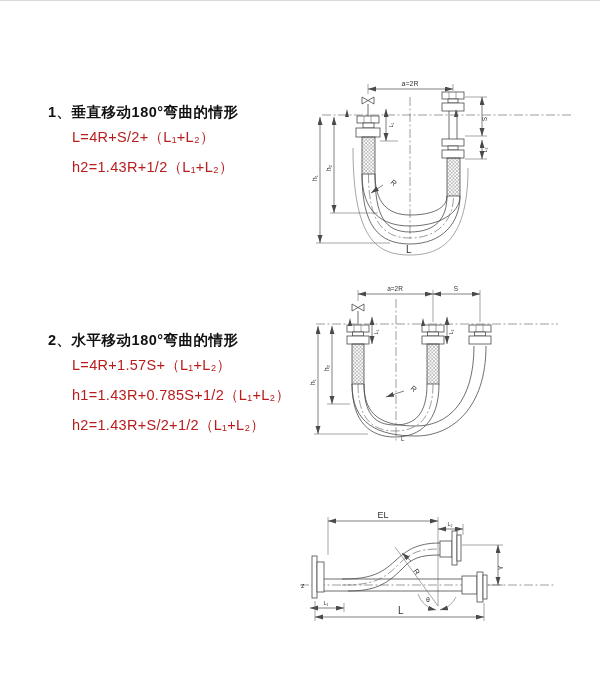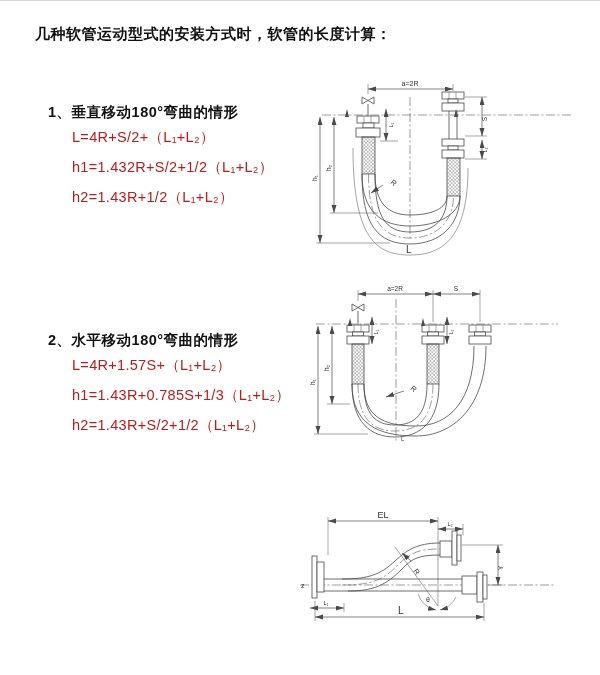--- a/index.html
+++ b/index.html
@@ -28,33 +28,31 @@
   .thin{stroke:#6a6a6a;stroke-width:0.6;fill:none;}
   .cl{stroke:#5a5a5a;stroke-width:0.6;fill:none;stroke-dasharray:9 2.5 2 2.5;}
   .dimln{stroke:#4a4a4a;stroke-width:0.7;fill:none;}
   .fit{stroke:#4a4a4a;stroke-width:0.8;fill:#ffffff;}
 </style>
 </head>
 <body>
 
 <div id="page">
 
-  <div class="doc-title">几种软管运动型式的安装方式时，软管的长度计算：</div>
 
   <div class="section" id="sec1">
     <div class="heading">1、垂直移动180°弯曲的情形</div>
     <div class="formula">L=4R+S/2+（L₁+L₂）</div>
-    <div class="formula">h1=1.432R+S/2+1/2（L₁+L₂）</div>
     <div class="formula">h2=1.43R+1/2（L₁+L₂）</div>
   </div>
 
   <div class="section" id="sec2">
     <div class="heading">2、水平移动180°弯曲的情形</div>
     <div class="formula">L=4R+1.57S+（L₁+L₂）</div>
-    <div class="formula">h1=1.43R+0.785S+1/3（L₁+L₂）</div>
+    <div class="formula">h1=1.43R+0.785S+1/2（L₁+L₂）</div>
     <div class="formula">h2=1.43R+S/2+1/2（L₁+L₂）</div>
   </div>
 
 
   <div class="diag" id="diag1">
     <svg width="275" height="185" viewBox="0 0 275 185">
       <defs>
         <marker id="ar1" orient="auto-start-reverse" markerUnits="userSpaceOnUse" markerWidth="9" markerHeight="6" refX="8" refY="2.5">
           <path d="M0,0 L8,2.5 L0,5 Z" fill="#4a4a4a"></path>
         </marker>

